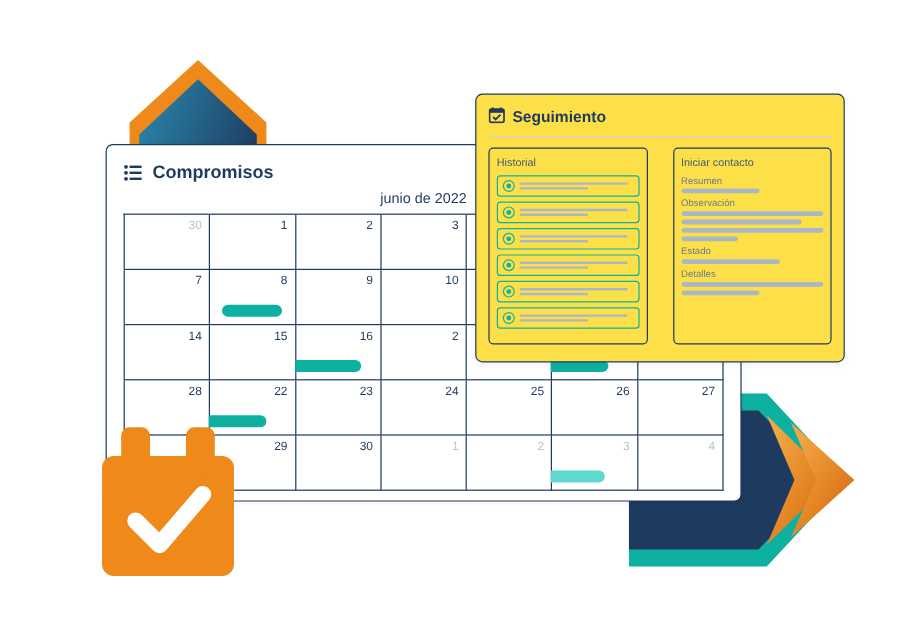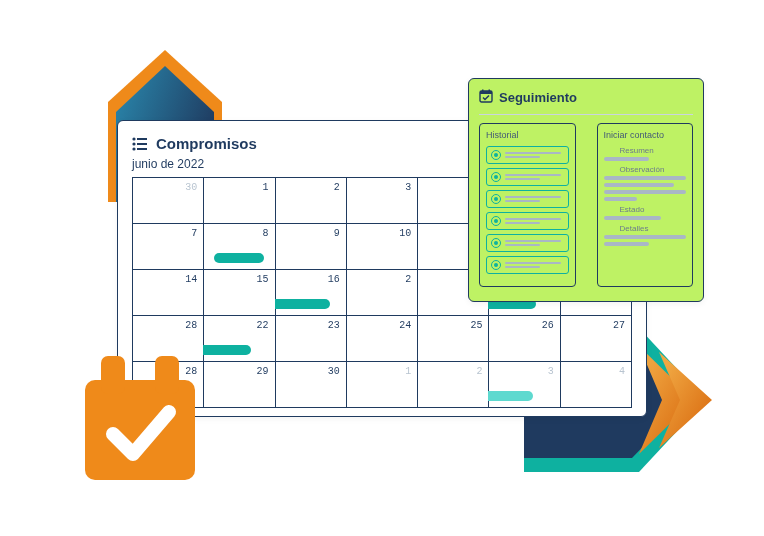--- a/index.html
+++ b/index.html
@@ -13,53 +13,52 @@
   }
   .arrow-right {
     position: absolute;
     right: 40px; top: 320px;
     width: 200px; height: 160px;
   }
 
   
   .calendar-card {
     position: absolute;
-    left: 117px; top: 120px;
+    left: 88px; top: 120px;
     width: 530px;
     background: #fff;
     border: 1.5px solid #1f3a5f;
     border-radius: 6px;
     padding: 14px 14px 8px 14px;
     box-shadow: 0 2px 6px rgba(0,0,0,0.05);
   }
   .cal-header {
     display: flex;
     align-items: flex-start;
     gap: 8px;
     margin-bottom: 2px;
   }
   .cal-icon { color: #1f3a5f; font-size: 16px; margin-top:2px; }
   .cal-title { color: #1f3a5f; font-weight: bold; font-size: 15px; }
-  .cal-month { text-align: left; color: #1f3a5f; font-size: 12px; margin-bottom: 6px; }
+  .cal-month { text-align: center; color: #1f3a5f; font-size: 12px; margin-bottom: 6px; }
   .cal-grid {
     display: grid;
     grid-template-columns: repeat(7, 1fr);
     border-top: 1px solid #1f3a5f;
     border-left: 1px solid #1f3a5f;
   }
   .cal-cell {
     border-right: 1px solid #1f3a5f;
     border-bottom: 1px solid #1f3a5f;
     height: 46px;
     position: relative;
     font-size: 10px;
     color: #1f3a5f;
     padding: 4px 6px;
     text-align: right;
-    font-family: Liberation Mono, monospace;
   }
   .cal-cell.dim { color: #b8c4d0; }
   .event {
     position: absolute;
     bottom: 6px;
     height: 10px;
     border-radius: 5px;
   }
   .event.teal { background: #0eb1a0; }
   .event.teal-light { background: #5ed9cf; }
@@ -67,22 +66,22 @@
   .event.w50 { width: 50px; }
   .event.w55 { width: 55px; }
   .event.w48 { width: 48px; }
   .event.w45 { width: 45px; }
   .event.start10 { left: 10px; }
 
   
   .track-card {
     position: absolute;
     right: 60px; top: 78px;
-    width: 236px;
-    background: #bef264;
+    width: 308px;
+    background: #fde047;
     border: 1.5px solid #1f3a5f;
     border-radius: 6px;
     padding: 10px 10px 14px 10px;
     box-shadow: 0 2px 6px rgba(0,0,0,0.05);
   }
   .track-header {
     display: flex; align-items: center; gap: 6px;
     color: #1f3a5f; font-weight: bold; font-size: 13px;
     padding-bottom: 8px;
     border-bottom: 1px solid #c9d4e0;
@@ -115,21 +114,21 @@
     content: '';
     position: absolute; left: 2px; top: 2px;
     width: 4px; height: 4px;
     background: #0eb1a0; border-radius: 50%;
   }
   .hist-lines { flex: 1; display: flex; flex-direction: column; gap: 2px; }
   .hist-lines .bar { height: 2px; background: #a9b7c6; border-radius: 1px; }
   .hist-lines .bar.short { width: 60%; }
   .hist-lines .bar.long { width: 95%; }
 
-  .field-label { font-size: 8px; color: #6c7b8c; margin: 4px 0 2px 16px; }
+  .field-label { font-size: 8px; color: #6c7b8c; margin: 4px 0 2px 0; }
   .field-bar { height: 4px; background: #a9b7c6; border-radius: 2px; }
   .field-bar.w100 { width: 100%; }
   .field-bar.w85 { width: 85%; }
   .field-bar.w70 { width: 70%; }
   .field-bar.w55 { width: 55%; }
   .field-bar.w40 { width: 40%; }
   .field-bar.mb4 { margin-bottom: 3px; }
 
   
   .cal-badge {

